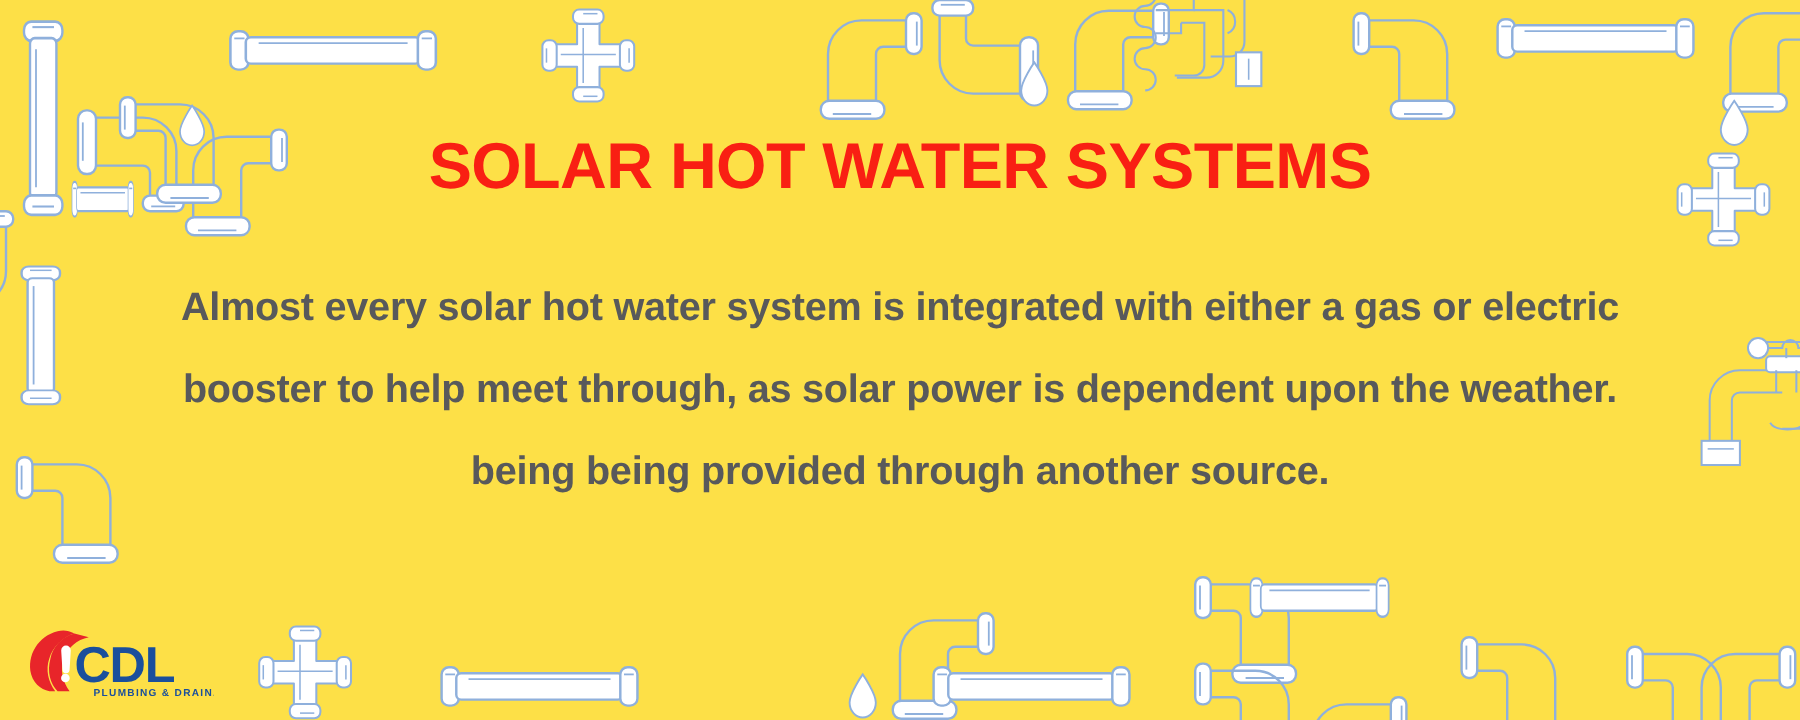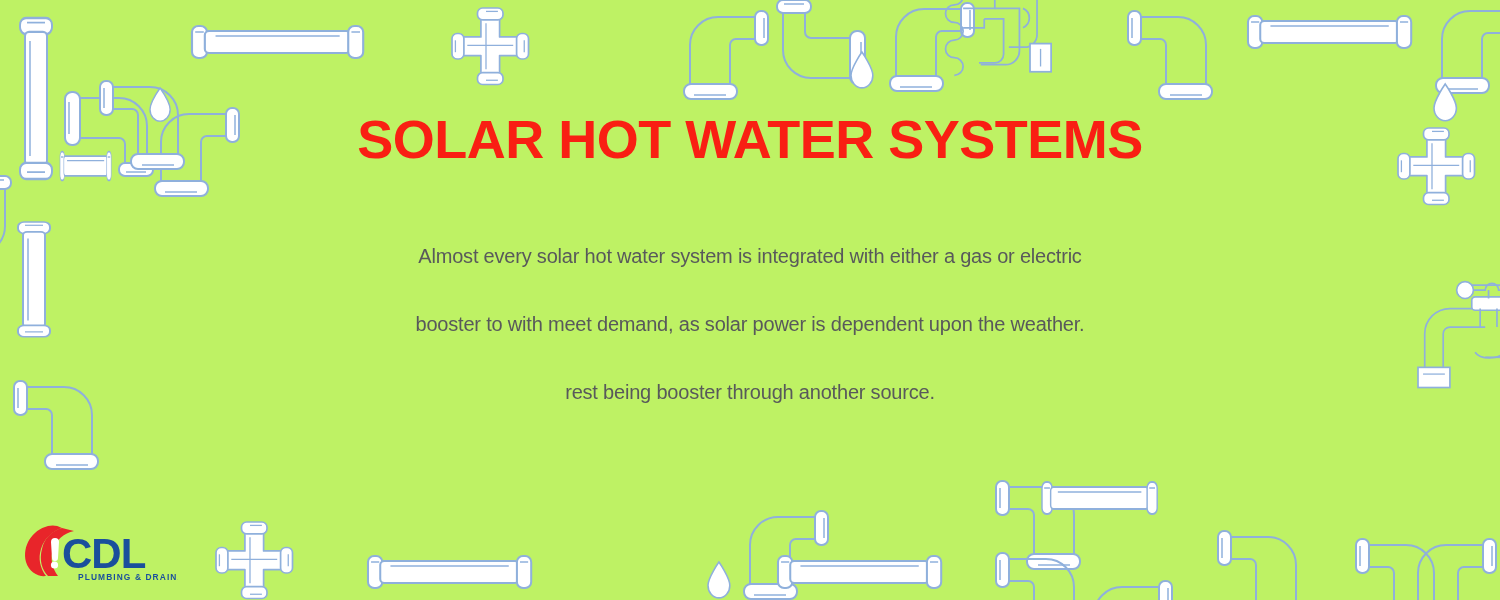--- a/index.html
+++ b/index.html
@@ -7,21 +7,21 @@
     padding: 0;
     background: #ffffff;
   }
   body {
     font-family: "Liberation Sans", sans-serif;
   }
   #stage {
     position: relative;
     width: 1500px;
     height: 600px;
-    background: #bef264;
+    background: #fde047;
     overflow: hidden;
   }
   #pipe-layer {
     position: absolute;
     left: 0;
     top: 0;
     width: 1500px;
     height: 600px;
     pointer-events: none;
   }
@@ -45,22 +45,22 @@
     line-height: 1;
     white-space: nowrap;
   }
   .body-copy {
     position: absolute;
     left: 90px;
     top: 222px;
     width: 1320px;
     text-align: center;
     color: #58595B;
-    font-size: 20px;
-    font-weight: normal;
+    font-size: 33px;
+    font-weight: bold;
     letter-spacing: -0.2px;
   }
   .body-line {
     display: block;
     height: 68px;
     line-height: 68px;
     white-space: nowrap;
   }
   .logo {
     position: absolute;
@@ -235,22 +235,22 @@
       <use href="#elbow" transform="translate(1496,536) scale(-1,1)"></use>
     </g>
   </svg>
 
   <div id="content-layer">
 
     <div class="headline">SOLAR HOT WATER SYSTEMS</div>
 
     <div class="body-copy">
       <span class="body-line">Almost every solar hot water system is integrated with either a gas or electric</span>
-      <span class="body-line">booster to with meet demand, as solar power is dependent upon the weather.</span>
-      <span class="body-line">rest being booster through another source.</span>
+      <span class="body-line">booster to help meet through, as solar power is dependent upon the weather.</span>
+      <span class="body-line">being being provided through another source.</span>
     </div>
 
     <svg class="logo" viewBox="0 0 160 62" xmlns="http://www.w3.org/2000/svg">
       <g>
         <path d="M30 6 C14 10 4 26 8 42 C11 52 20 57 28 56 C22 48 20 38 23 29 C26 19 34 11 44 8 C39 5 34 5 30 6 z" fill="#E8252A"></path>
         <path d="M44 8 C33 11 26 19 24 29 C21 40 24 50 30 56 L40 56 C34 48 32 38 35 29 C38 20 46 13 56 11 z" fill="#E8252A"></path>
         <path d="M33 22 a4 4 0 0 1 8 0 l-1 16 a3 3 0 0 1 -6 0 z" fill="#ffffff"></path>
         <circle cx="36.5" cy="45" r="3.6" fill="#ffffff"></circle>
       </g>
       <g>

